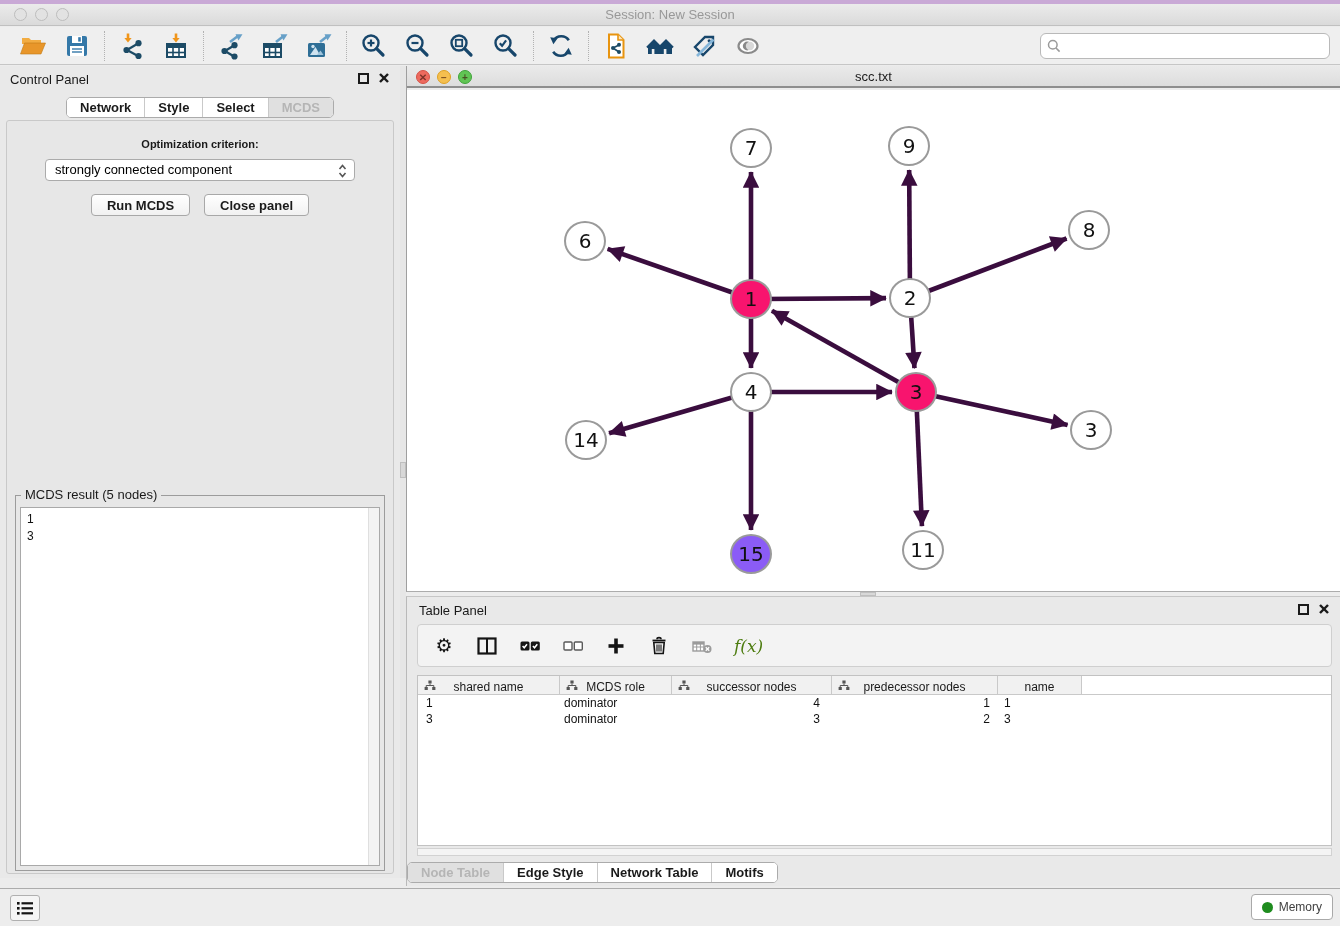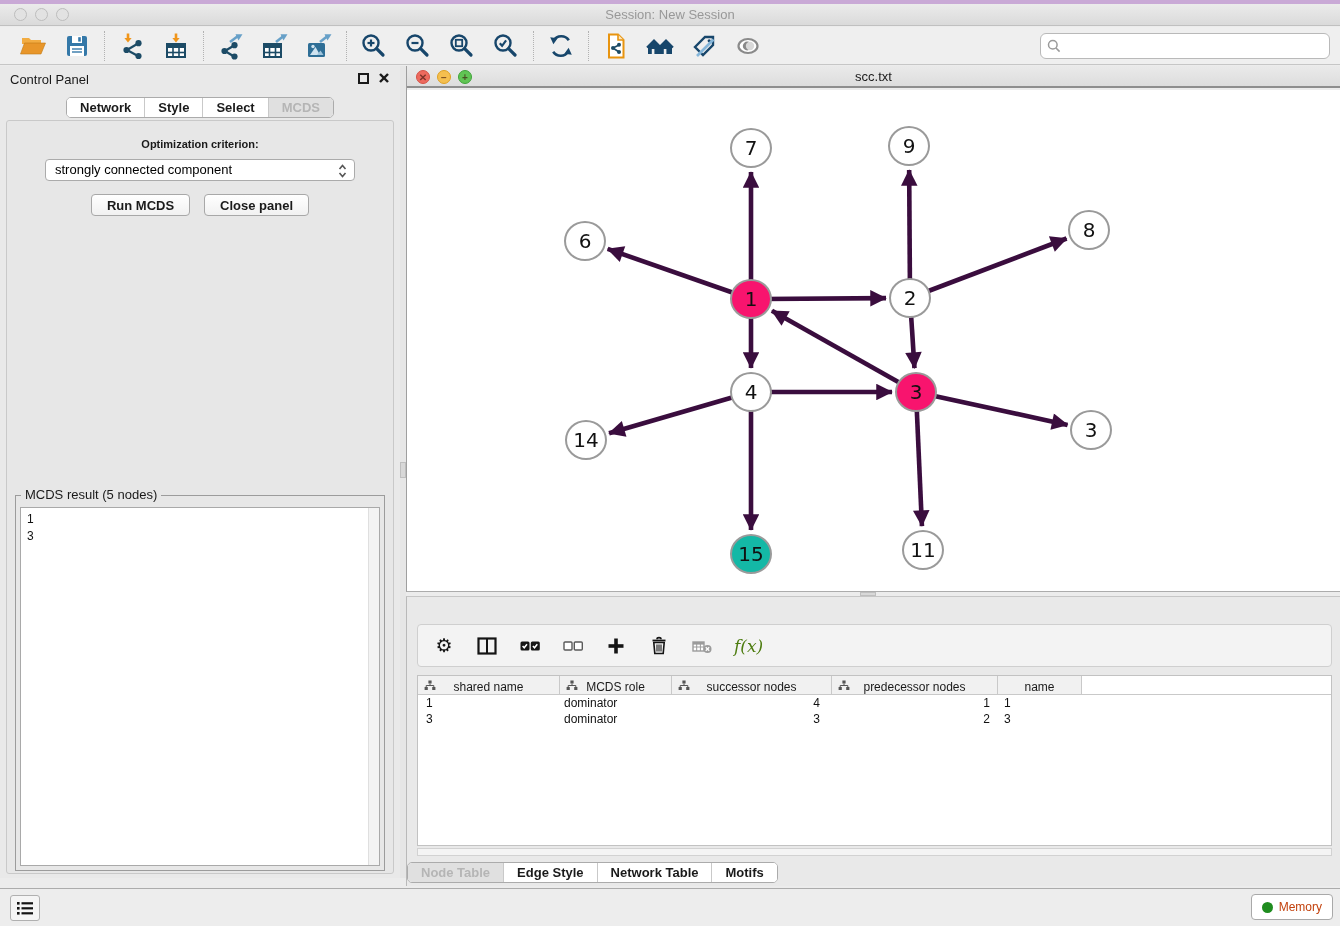--- a/index.html
+++ b/index.html
@@ -102,21 +102,21 @@
   .td.c4 { padding-left:6px; }
   .tp-hscroll { position:absolute; left:10px; right:8px; bottom:30px; height:8px; background:#F4F4F4; border:1px solid #D2D2D2; }
   .tp-tabs-row { position:absolute; left:0; bottom:3px; width:934px; display:flex; }
 
   
   .status-bar { position:absolute; left:0; bottom:0; width:1340px; height:38px; background:#EDEDED; border-top:1px solid #ACACAC; }
   .task-btn { position:absolute; left:10px; top:6px; width:30px; height:26px; background:#F5F5F5;
     border:1px solid #B0B0B0; border-radius:3px; display:flex; align-items:center; justify-content:center; }
   .memory-btn { position:absolute; right:7px; top:5px; height:26px; padding:0 10px; background:#FFF;
     border:1px solid #A9A9A9; border-radius:4px; display:flex; align-items:center; gap:6px;
-    font-size:12px; color:#c2410c; font-family:"Liberation Sans", sans-serif; }
+    font-size:12px; color:#404040; font-family:"Liberation Sans", sans-serif; }
   .memory-dot { width:11px; height:11px; border-radius:50%; background:#1F8C1F; }
 </style>
 </head>
 <body>
 
 <div class="top-strip"></div>
 
 <div class="titlebar">
   <div class="traffic-inactive">
     <span></span>
@@ -377,26 +377,36 @@
       <div class="graph-node" style="left: 323px; top: 38px; background: rgb(255, 255, 255); border-color: rgb(154, 154, 154);">7</div>
       <div class="graph-node" style="left: 481px; top: 36px; background: rgb(255, 255, 255); border-color: rgb(154, 154, 154);">9</div>
       <div class="graph-node" style="left: 157px; top: 131px; background: rgb(255, 255, 255); border-color: rgb(154, 154, 154);">6</div>
       <div class="graph-node" style="left: 661px; top: 120px; background: rgb(255, 255, 255); border-color: rgb(154, 154, 154);">8</div>
       <div class="graph-node" style="left: 323px; top: 189px; background: rgb(248, 20, 110); border-color: rgb(154, 154, 154);">1</div>
       <div class="graph-node" style="left: 482px; top: 188px; background: rgb(255, 255, 255); border-color: rgb(154, 154, 154);">2</div>
       <div class="graph-node" style="left: 323px; top: 282px; background: rgb(255, 255, 255); border-color: rgb(154, 154, 154);">4</div>
       <div class="graph-node" style="left: 488px; top: 282px; background: rgb(248, 20, 110); border-color: rgb(154, 154, 154);">3</div>
       <div class="graph-node" style="left: 158px; top: 330px; background: rgb(255, 255, 255); border-color: rgb(154, 154, 154);">14</div>
       <div class="graph-node" style="left: 663px; top: 320px; background: rgb(255, 255, 255); border-color: rgb(154, 154, 154);">3</div>
-      <div class="graph-node" style="left: 323px; top: 444px; background: #14b8a6; border-color: rgb(154, 154, 154);">15</div>
+      <div class="graph-node" style="left: 323px; top: 444px; background: #8b5cf6; border-color: rgb(154, 154, 154);">15</div>
       <div class="graph-node" style="left: 495px; top: 440px; background: rgb(255, 255, 255); border-color: rgb(154, 154, 154);">11</div>
     </div>
 </div>
 
 <div class="table-panel">
+  <div class="tp-header">
+    <span class="tp-title">Table Panel</span>
+    <span class="win-icons">
+      <span class="float-icon"></span>
+      <svg width="12" height="12" viewBox="0 0 12 12">
+          <line x1="2" y1="2" x2="10" y2="10" stroke="#1A1A1A" stroke-width="2.4"></line>
+          <line x1="10" y1="2" x2="2" y2="10" stroke="#1A1A1A" stroke-width="2.4"></line>
+        </svg>
+    </span>
+  </div>
   <div class="tp-toolbar">
     <span class="tb-btn">
         <span class="gear-glyph">⚙</span>
       </span>
     <span class="tb-btn">
       <svg width="20" height="18" viewBox="0 0 20 18">
           <rect x="1.5" y="1.5" width="17" height="15" fill="none" stroke="#141414" stroke-width="2.2"></rect>
           <line x1="10" y1="1.5" x2="10" y2="16.5" stroke="#141414" stroke-width="2"></line>
         </svg>
     </span>

